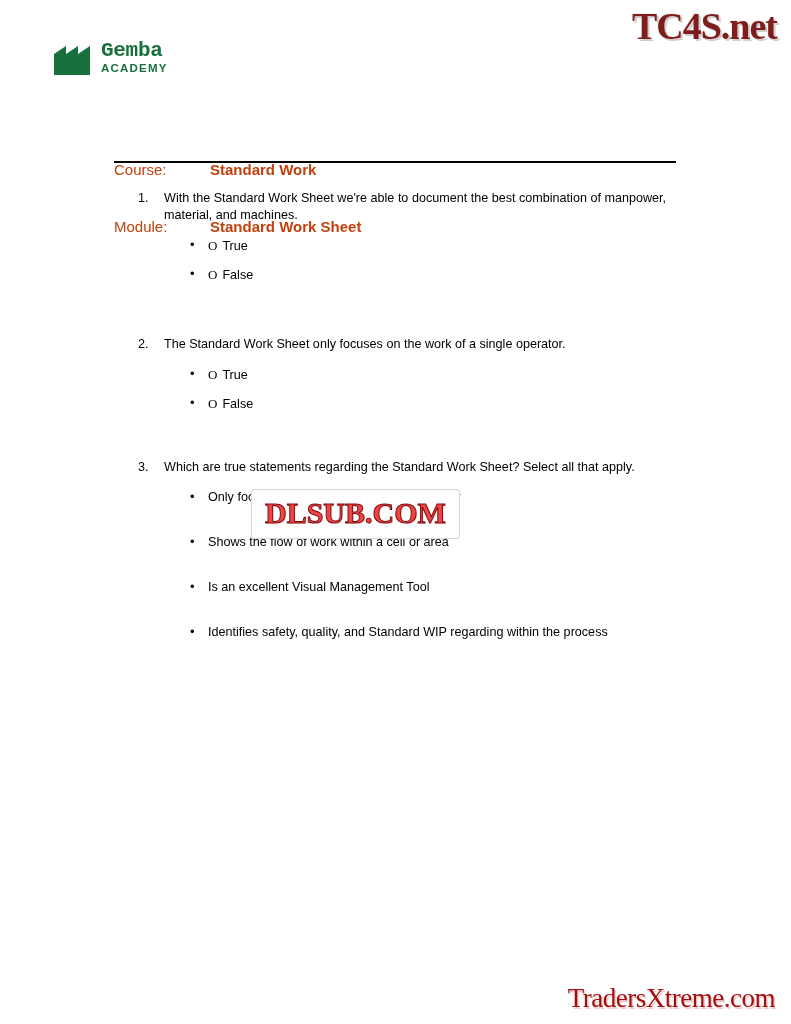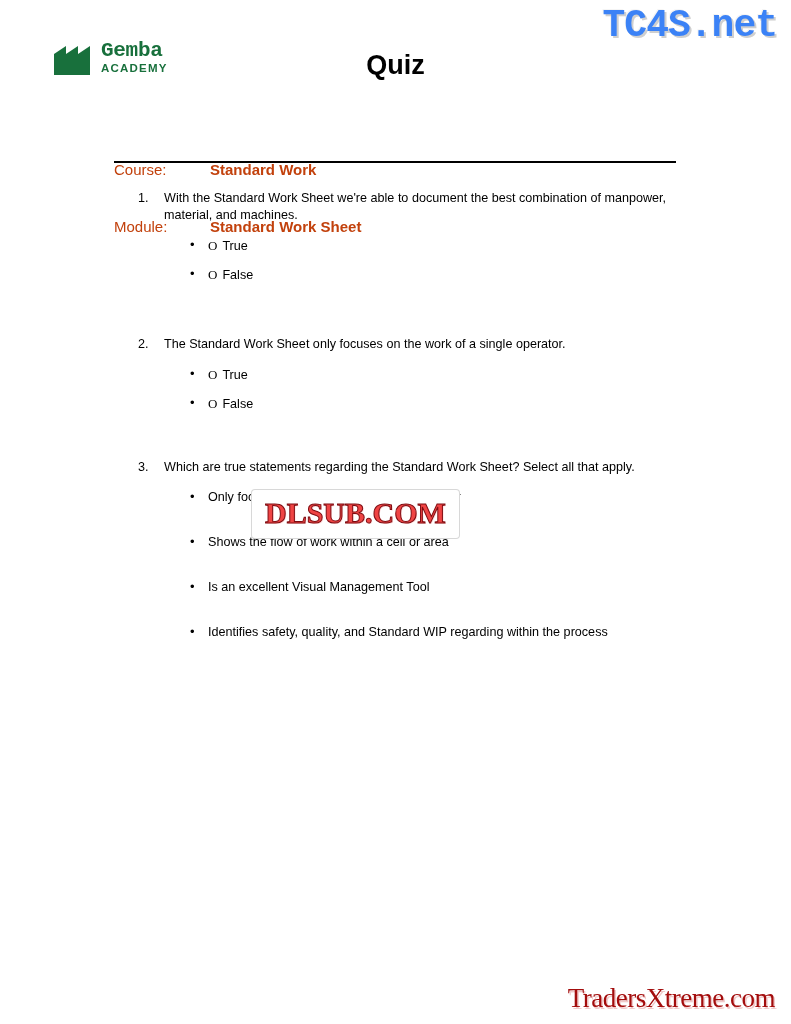--- a/index.html
+++ b/index.html
@@ -16,24 +16,24 @@
     height: 1024px;
     background: #ffffff;
     overflow: hidden;
   }
 
   
   .wm-top {
     position: absolute;
     top: 4px;
     right: 14px;
-    font-family: Liberation Mono, monospace;
+    font-family: Liberation Serif, serif;
     font-weight: bold;
     font-size: 38px;
-    color: #3b82f6;
+    color: #7f1d1d;
     letter-spacing: -1px;
     text-shadow: 2px 2px 0 #cfcfcf, -1px -1px 0 #f4f4f4;
     z-index: 40;
   }
 
   
   .wm-bottom {
     position: absolute;
     bottom: 10px;
     right: 16px;
@@ -215,21 +215,20 @@
       <svg width="44" height="34" viewBox="0 0 44 34" xmlns="http://www.w3.org/2000/svg">
         <path d="M2 33 L2 12 L14 4 L14 12 L26 4 L26 12 L38 4 L38 33 Z" fill="#18703c"></path>
       </svg>
     </span>
     <span class="logo-text">
       <span class="logo-gemba">Gemba</span>
       <span class="logo-academy">ACADEMY</span>
     </span>
   </div>
 
-  <div class="quiz-title">Quiz</div>
 
   <div class="meta">
     <div class="meta-row">
       <span class="meta-label">Course:</span>
       <span class="meta-value">Standard Work</span>
     </div>
     <div class="meta-row">
       <span class="meta-label">Module:</span>
       <span class="meta-value">Standard Work Sheet</span>
     </div>

